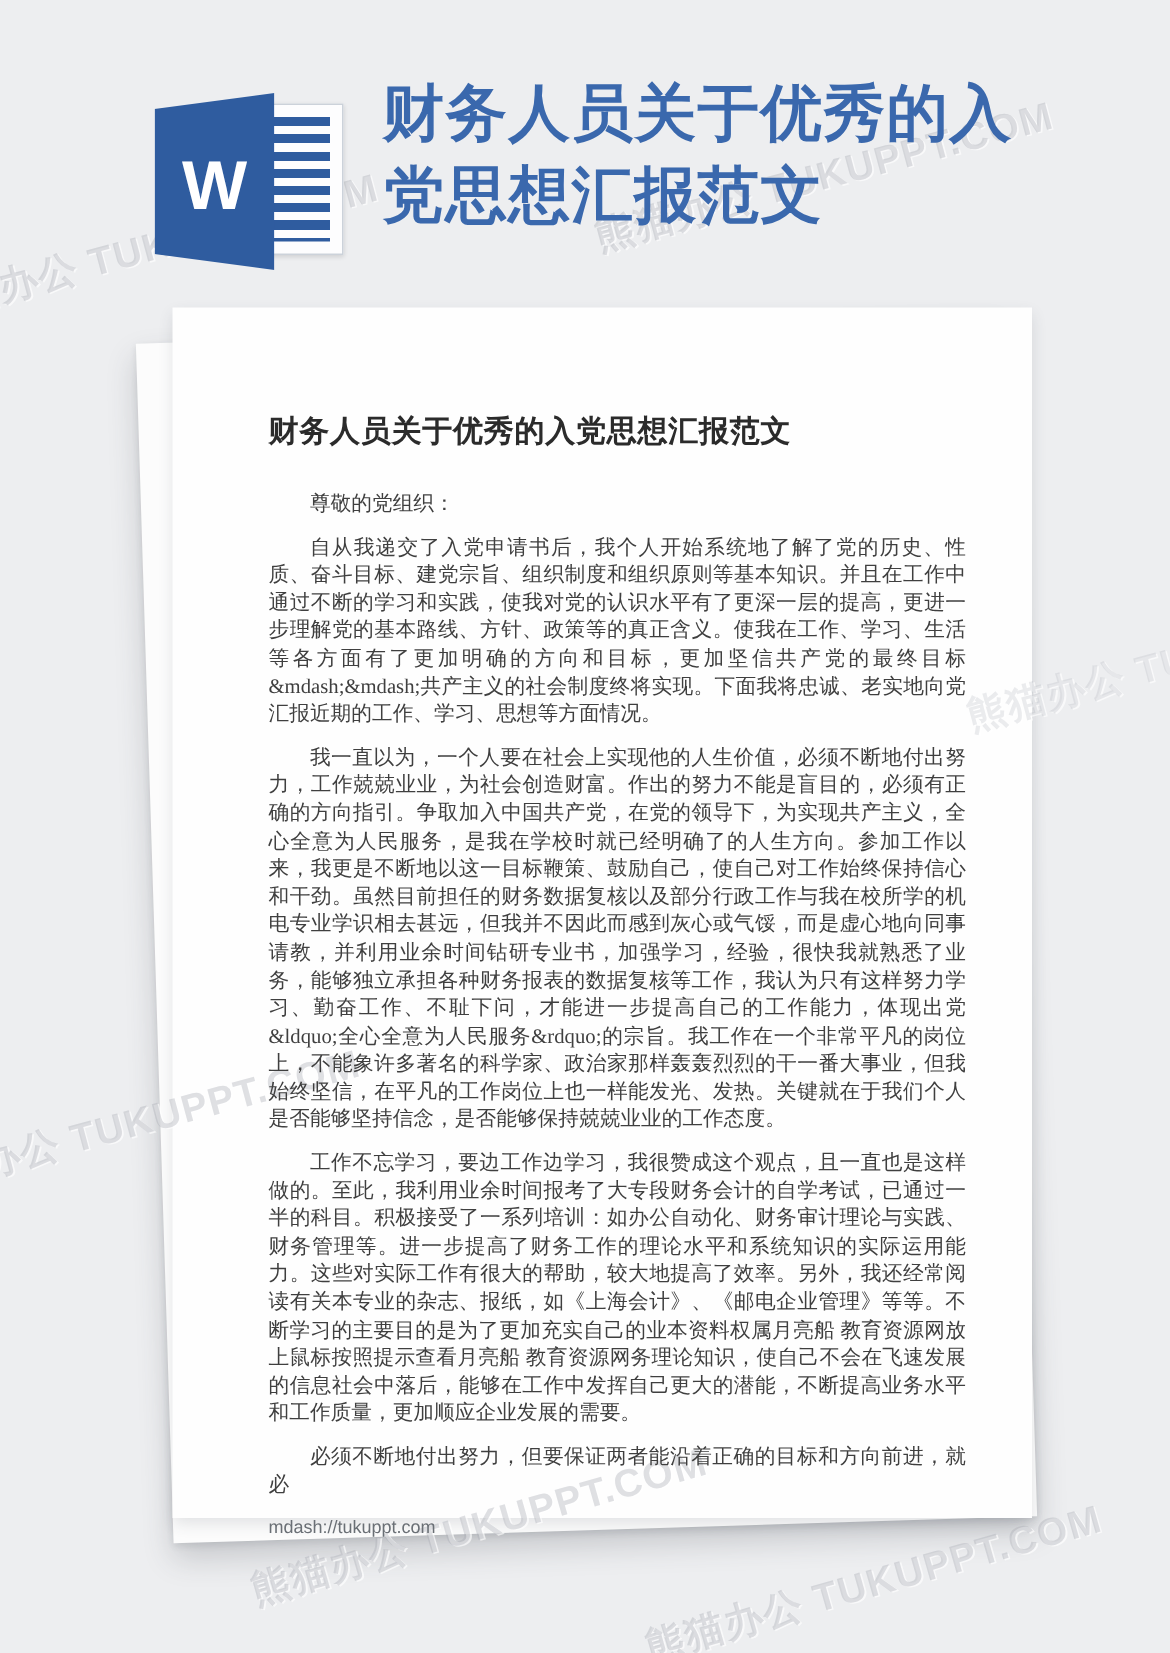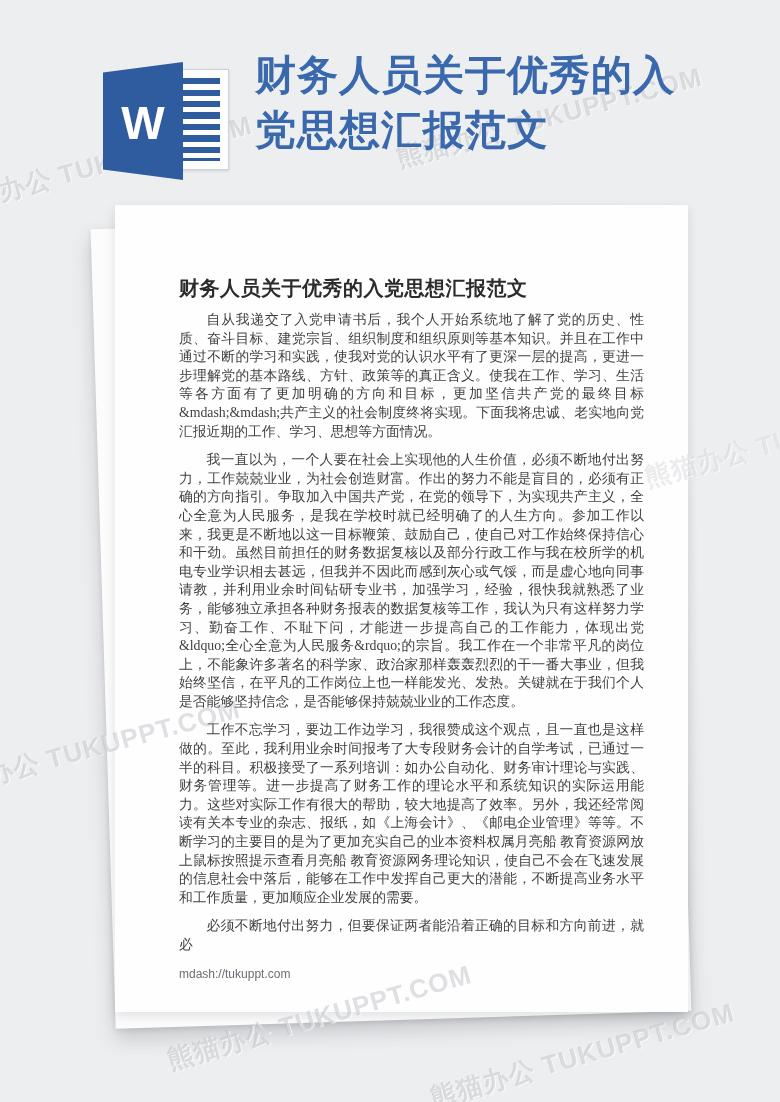--- a/index.html
+++ b/index.html
@@ -106,20 +106,21 @@
     </div>
   </div>
   <h1 class="header-title">财务人员关于优秀的入党思想汇报范文</h1>
 </div>
 
 <div class="page-back"></div>
 
 <div class="page-front">
   <div class="doc-content">
     <h2 class="doc-title">财务人员关于优秀的入党思想汇报范文</h2>
+    <p class="salutation">尊敬的党组织：</p>
     <p class="para">自从我递交了入党申请书后，我个人开始系统地了解了党的历史、性质、奋斗目标、建党宗旨、组织制度和组织原则等基本知识。并且在工作中通过不断的学习和实践，使我对党的认识水平有了更深一层的提高，更进一步理解党的基本路线、方针、政策等的真正含义。使我在工作、学习、生活等各方面有了更加明确的方向和目标，更加坚信共产党的最终目标&amp;mdash;&amp;mdash;共产主义的社会制度终将实现。下面我将忠诚、老实地向党汇报近期的工作、学习、思想等方面情况。</p>
     <p class="para">我一直以为，一个人要在社会上实现他的人生价值，必须不断地付出努力，工作兢兢业业，为社会创造财富。作出的努力不能是盲目的，必须有正确的方向指引。争取加入中国共产党，在党的领导下，为实现共产主义，全心全意为人民服务，是我在学校时就已经明确了的人生方向。参加工作以来，我更是不断地以这一目标鞭策、鼓励自己，使自己对工作始终保持信心和干劲。虽然目前担任的财务数据复核以及部分行政工作与我在校所学的机电专业学识相去甚远，但我并不因此而感到灰心或气馁，而是虚心地向同事请教，并利用业余时间钻研专业书，加强学习，经验，很快我就熟悉了业务，能够独立承担各种财务报表的数据复核等工作，我认为只有这样努力学习、勤奋工作、不耻下问，才能进一步提高自己的工作能力，体现出党&amp;ldquo;全心全意为人民服务&amp;rdquo;的宗旨。我工作在一个非常平凡的岗位上，不能象许多著名的科学家、政治家那样轰轰烈烈的干一番大事业，但我始终坚信，在平凡的工作岗位上也一样能发光、发热。关键就在于我们个人是否能够坚持信念，是否能够保持兢兢业业的工作态度。</p>
     <p class="para">工作不忘学习，要边工作边学习，我很赞成这个观点，且一直也是这样做的。至此，我利用业余时间报考了大专段财务会计的自学考试，已通过一半的科目。积极接受了一系列培训：如办公自动化、财务审计理论与实践、财务管理等。进一步提高了财务工作的理论水平和系统知识的实际运用能力。这些对实际工作有很大的帮助，较大地提高了效率。另外，我还经常阅读有关本专业的杂志、报纸，如《上海会计》、《邮电企业管理》等等。不断学习的主要目的是为了更加充实自己的业本资料权属月亮船 教育资源网放上鼠标按照提示查看月亮船 教育资源网务理论知识，使自己不会在飞速发展的信息社会中落后，能够在工作中发挥自己更大的潜能，不断提高业务水平和工作质量，更加顺应企业发展的需要。</p>
     <p class="para">必须不断地付出努力，但要保证两者能沿着正确的目标和方向前进，就必</p>
     <div class="doc-footer">mdash://tukuppt.com</div>
   </div>
 </div>
 
 <div>
   <span class="wm wm-1">熊猫办公 TUKUPPT.COM</span>

